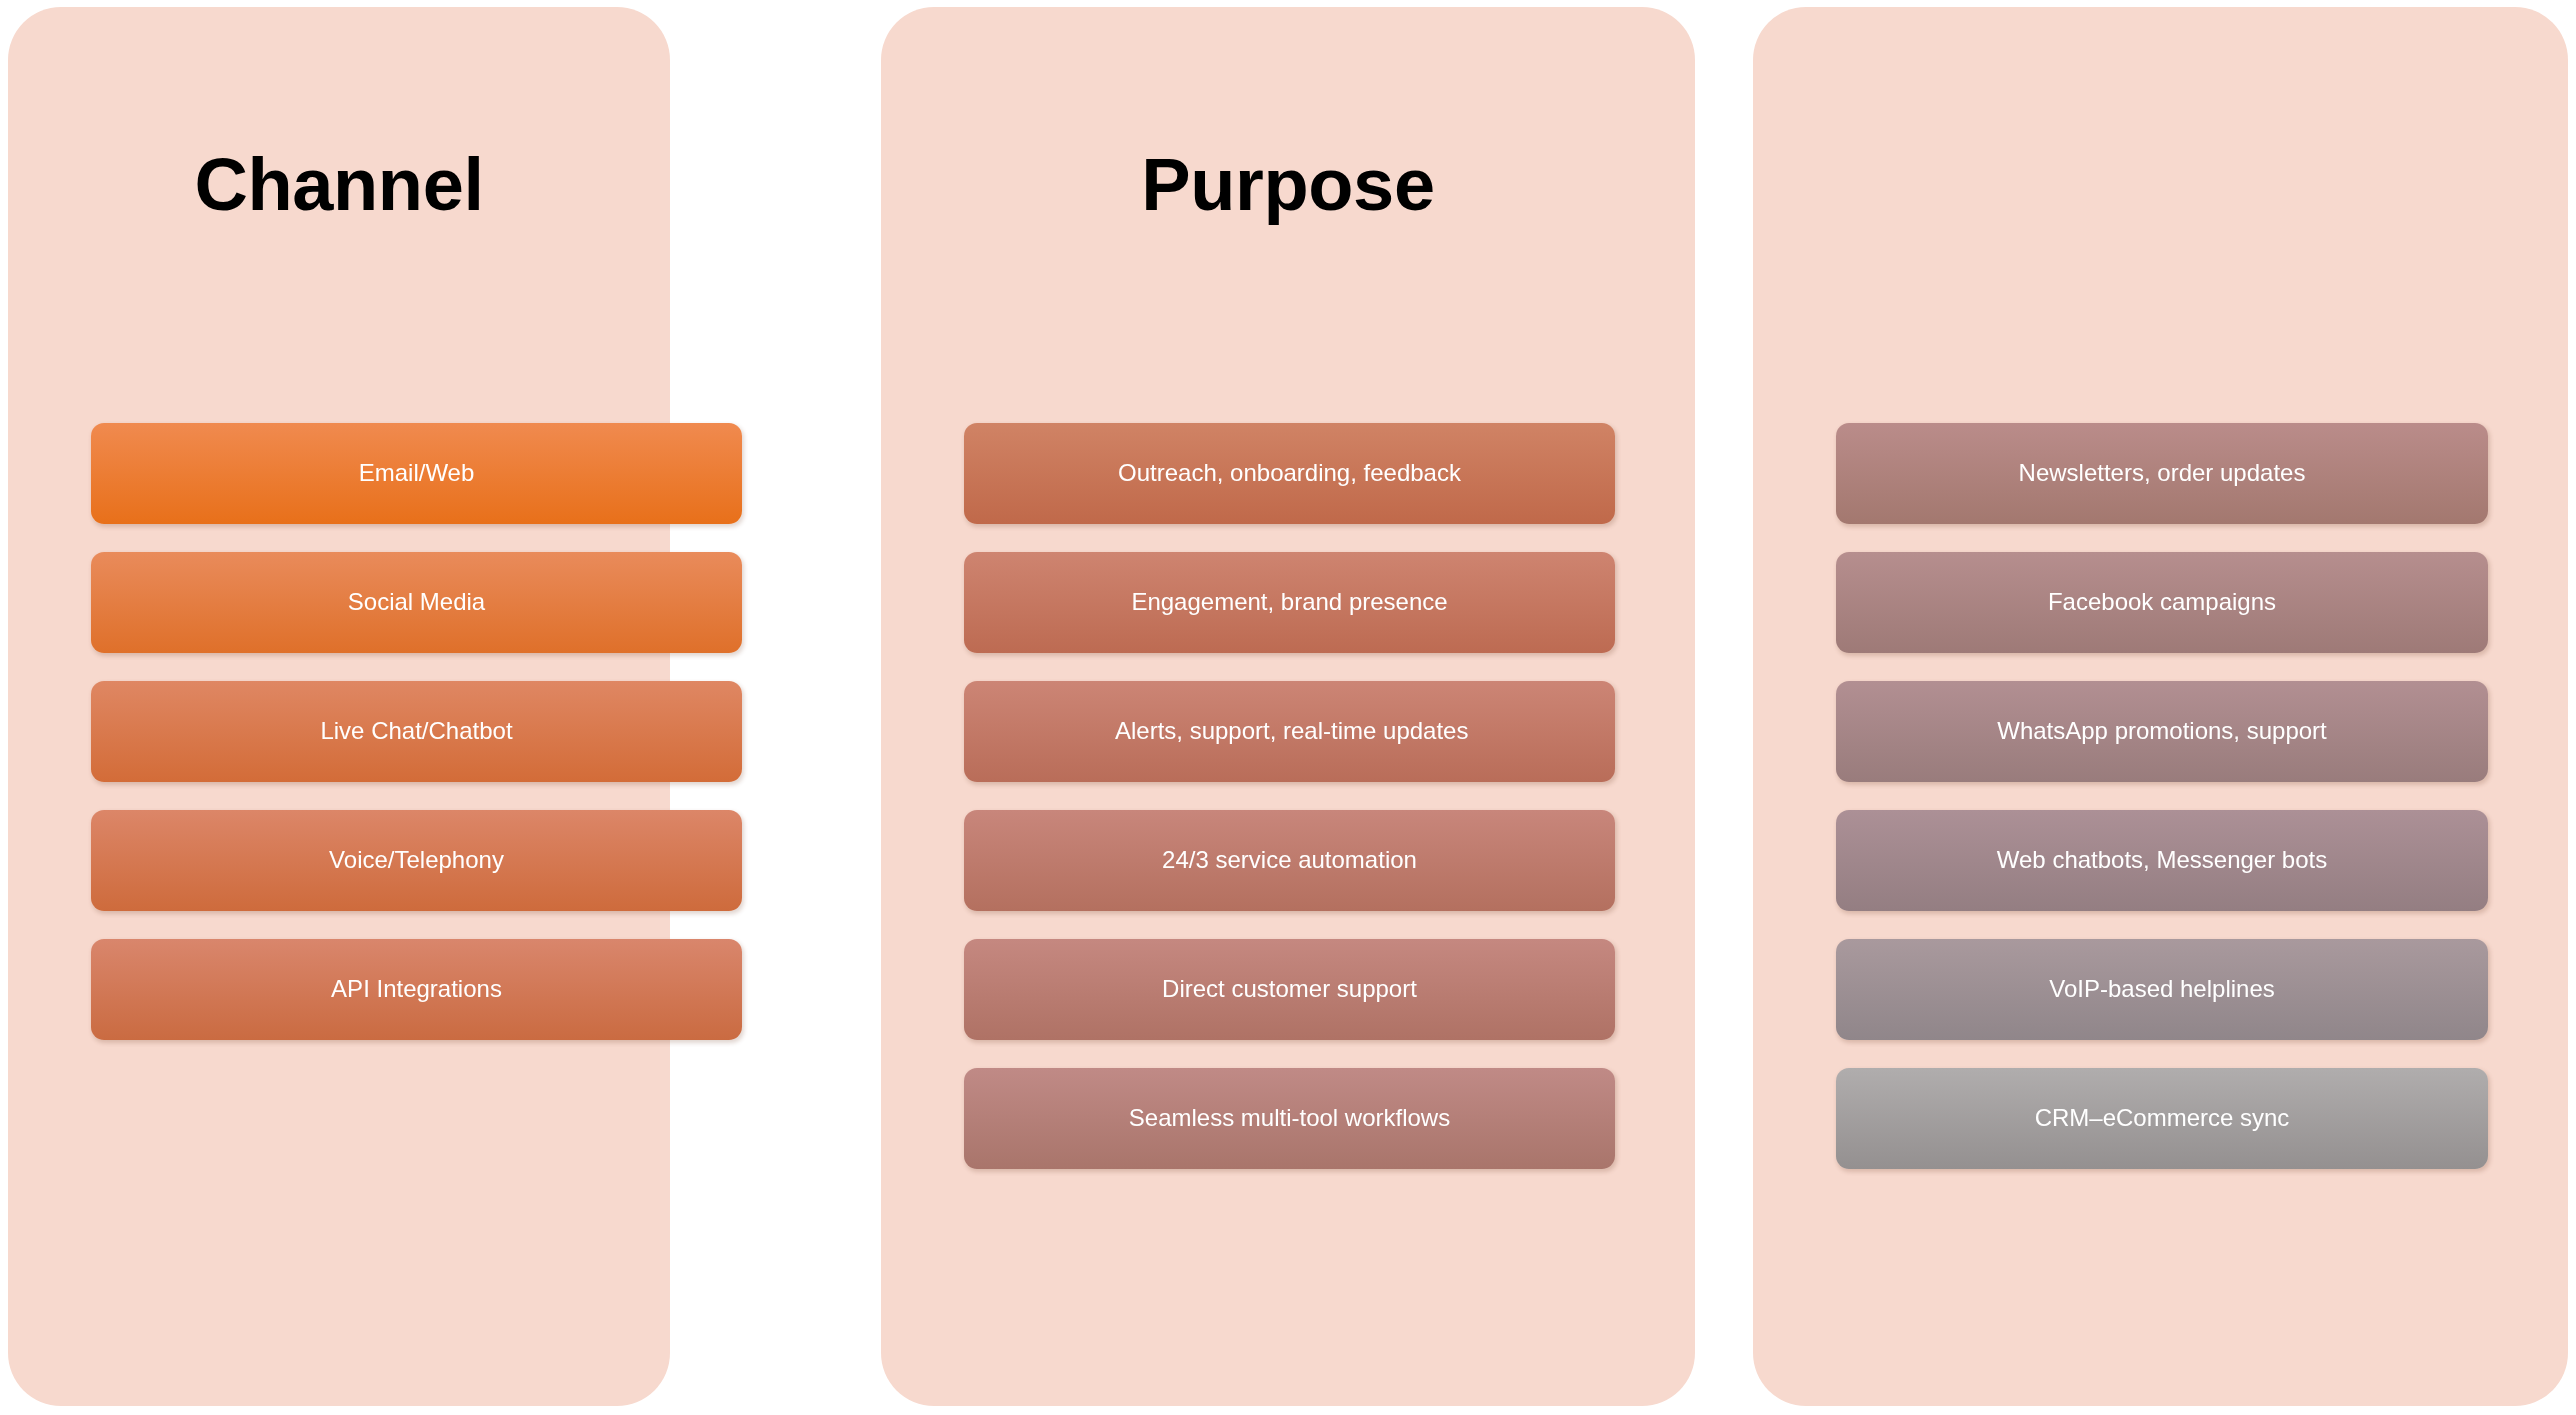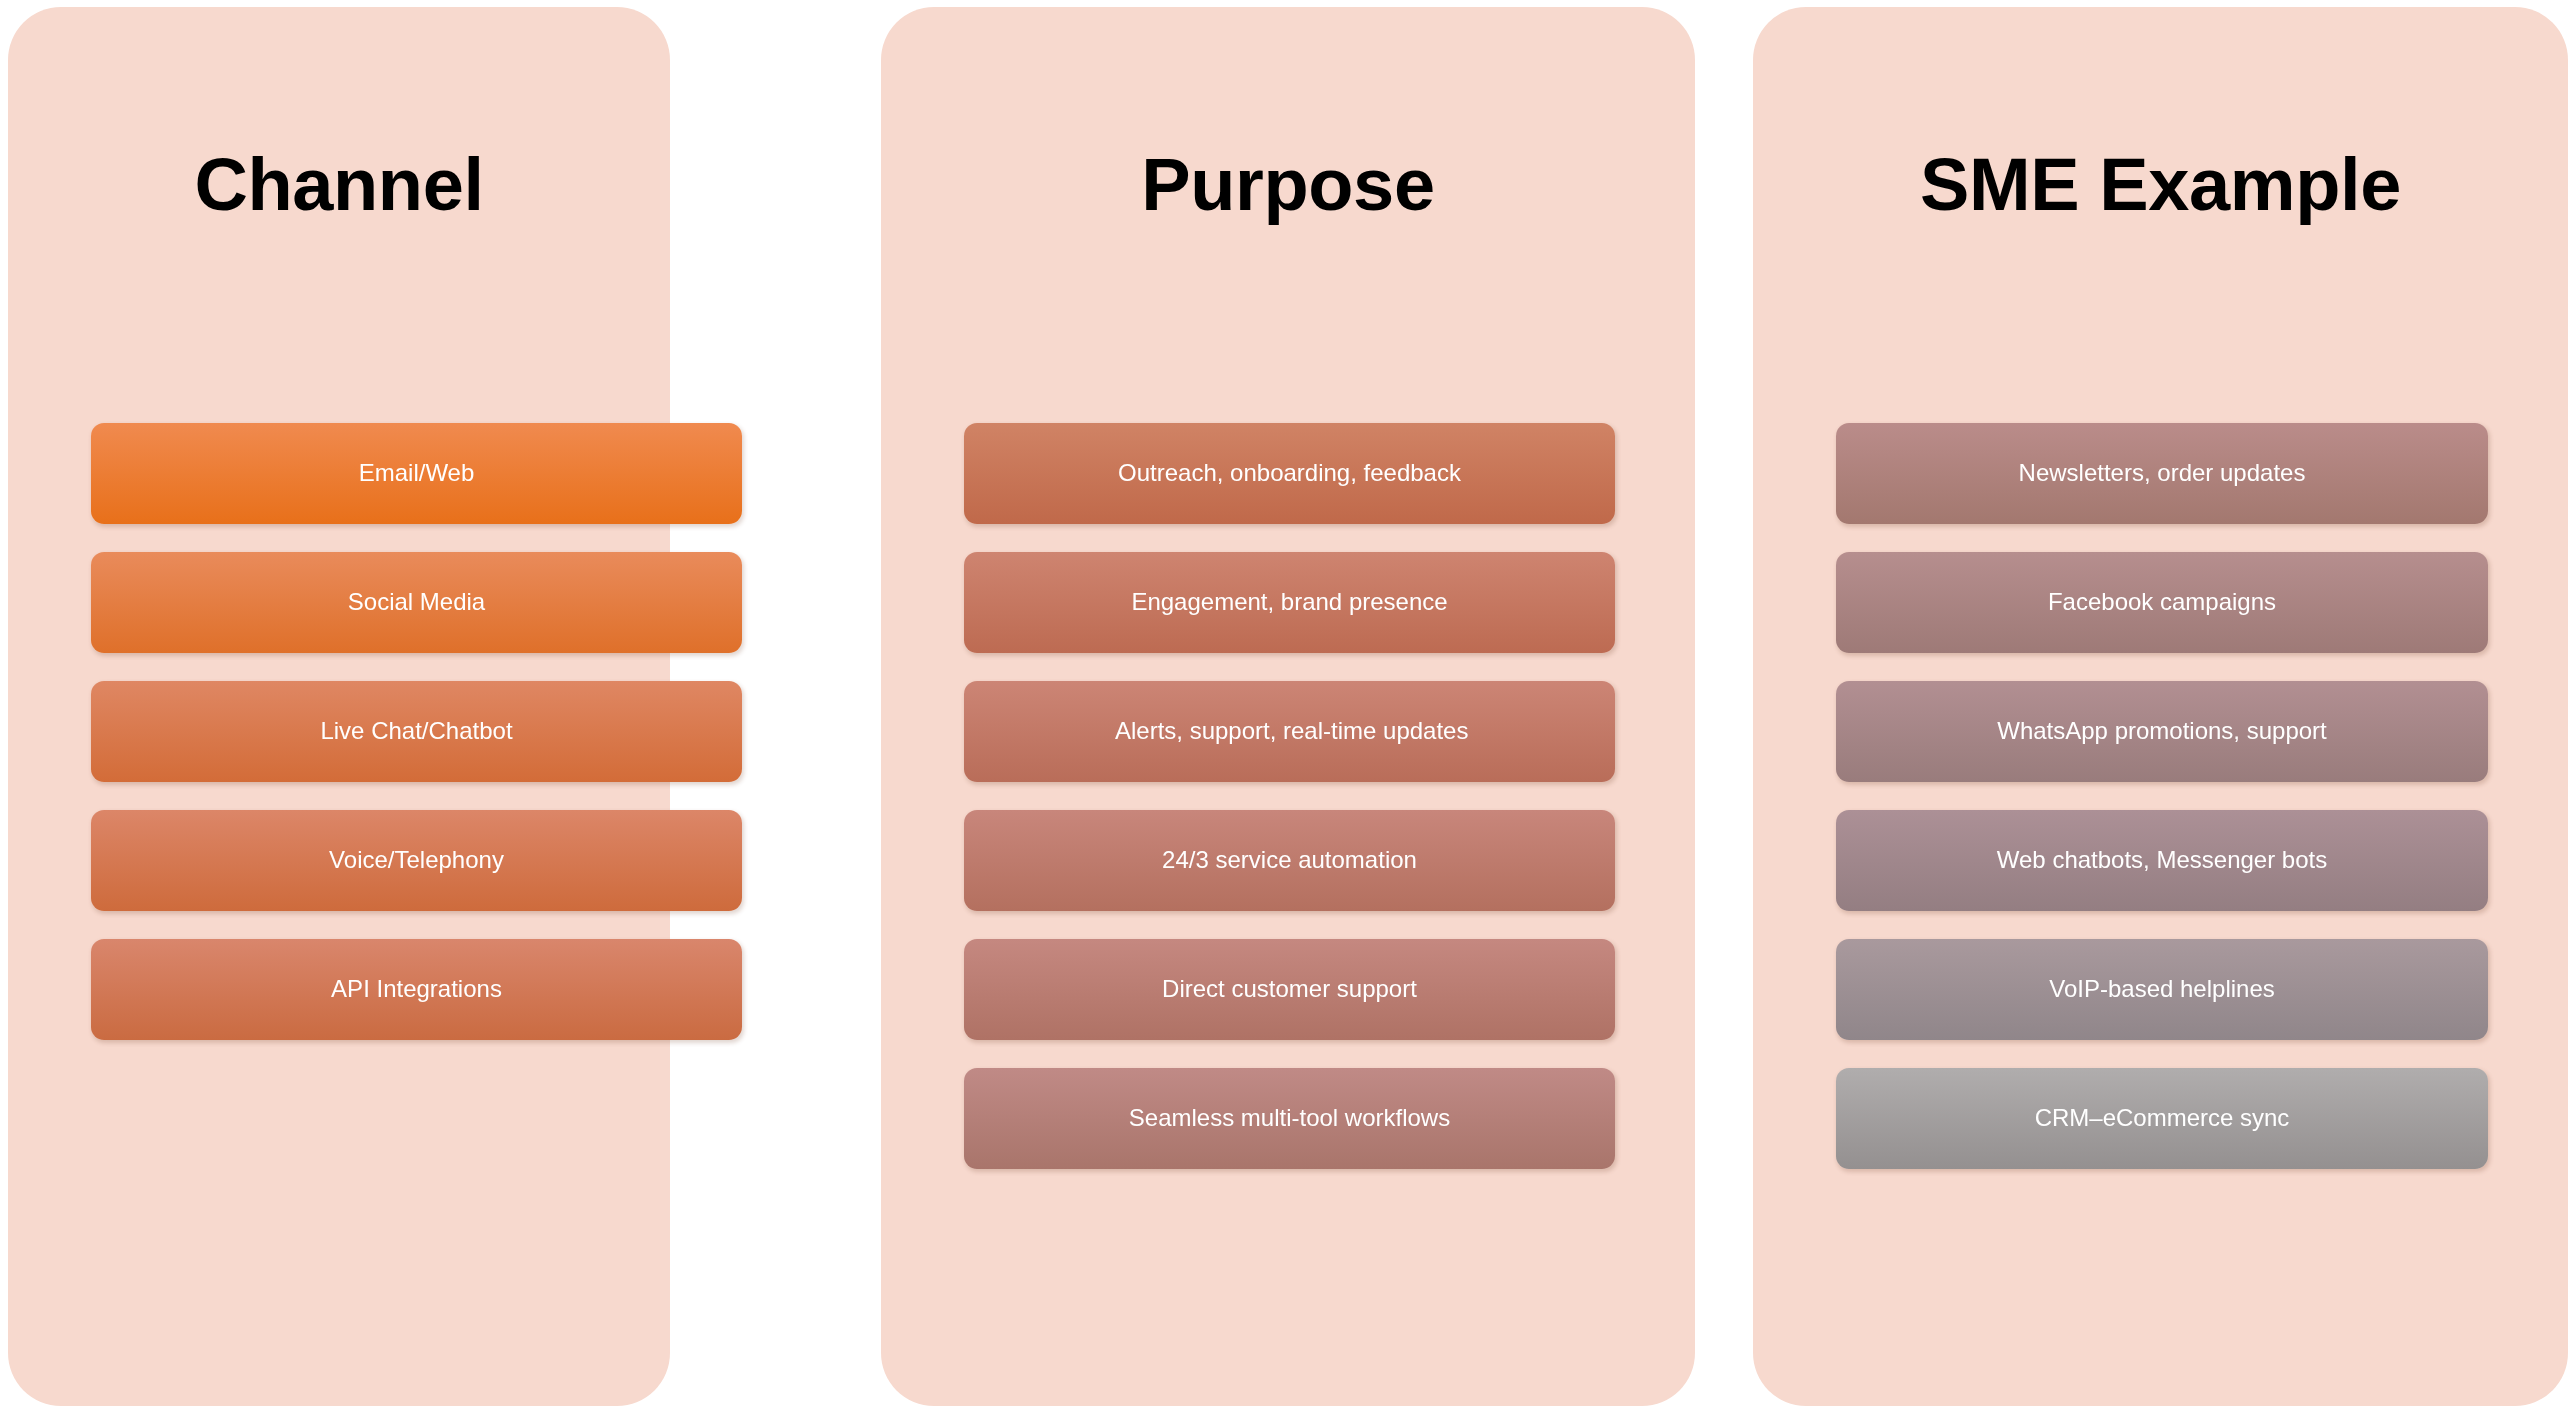--- a/index.html
+++ b/index.html
@@ -128,21 +128,20 @@
         </div>
         <div class="row" style="background: linear-gradient(rgb(197, 136, 128) 0%, rgb(175, 114, 101) 100%);">
           <span class="row-label">Direct customer support</span>
         </div>
         <div class="row" style="background: linear-gradient(rgb(192, 138, 134) 0%, rgb(169, 117, 107) 100%);">
           <span class="row-label">Seamless multi-tool workflows</span>
         </div>
       </div>
     </div>
     <div class="column col-2">
-      <div class="col-header">SME Example</div>
       <div class="rows">
         <div class="row" style="background: linear-gradient(rgb(186, 140, 138) 0%, rgb(163, 120, 111) 100%);">
           <span class="row-label">Newsletters, order updates</span>
         </div>
         <div class="row" style="background: linear-gradient(rgb(182, 142, 142) 0%, rgb(158, 122, 119) 100%);">
           <span class="row-label">Facebook campaigns</span>
         </div>
         <div class="row" style="background: linear-gradient(rgb(178, 143, 146) 0%, rgb(153, 124, 124) 100%);">
           <span class="row-label">WhatsApp promotions, support</span>
         </div>

